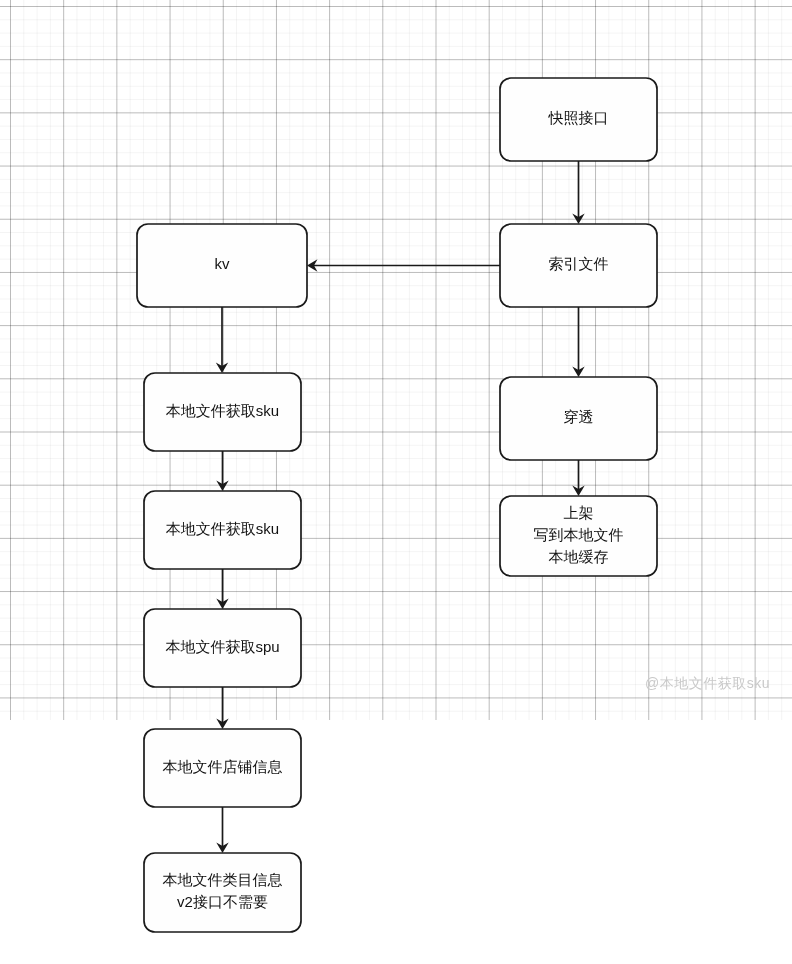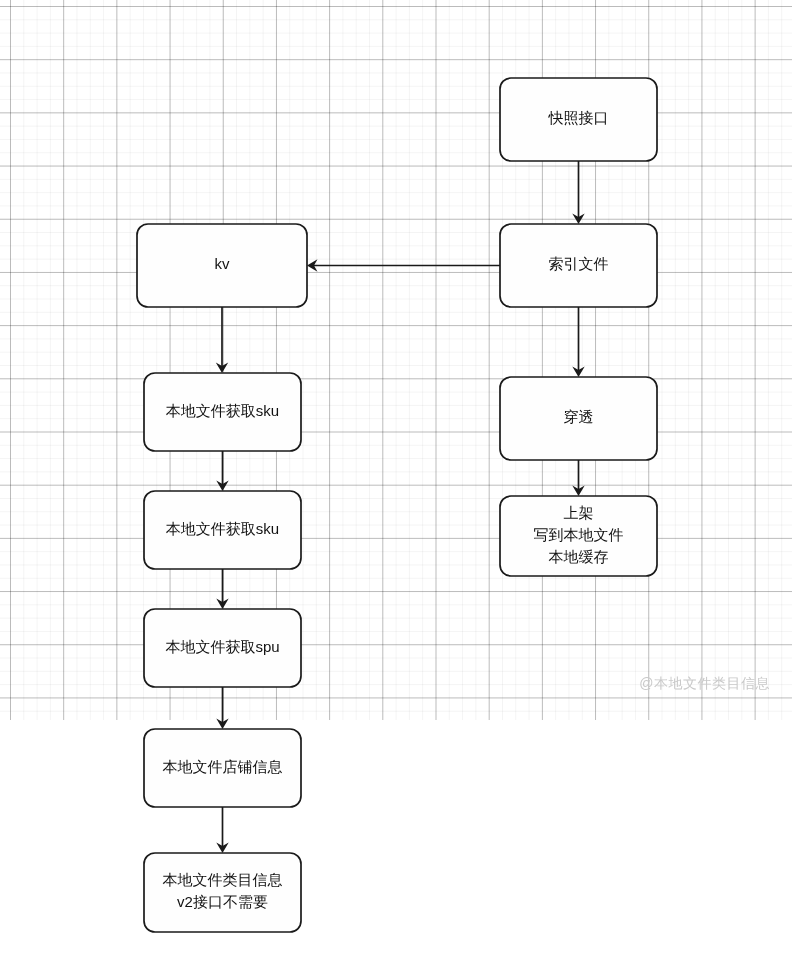--- a/index.html
+++ b/index.html
@@ -152,14 +152,14 @@
           <rect x="144" y="729" width="157" height="78" rx="11" ry="11" class="node-rect"></rect>
           <text x="222.5" y="768" class="node-label">本地文件店铺信息</text>
         </g>
         <g>
           <rect x="144" y="853" width="157" height="79" rx="11" ry="11" class="node-rect"></rect>
           <text x="222.5" y="881.5" class="node-label">本地文件类目信息</text>
           <text x="222.5" y="903.5" class="node-label">v2接口不需要</text>
         </g>
       </g>
     </svg>
-  <div class="watermark">@本地文件类目信息</div>
+  <div class="watermark">@本地文件获取sku</div>
 </div>
 
 </body></html>

